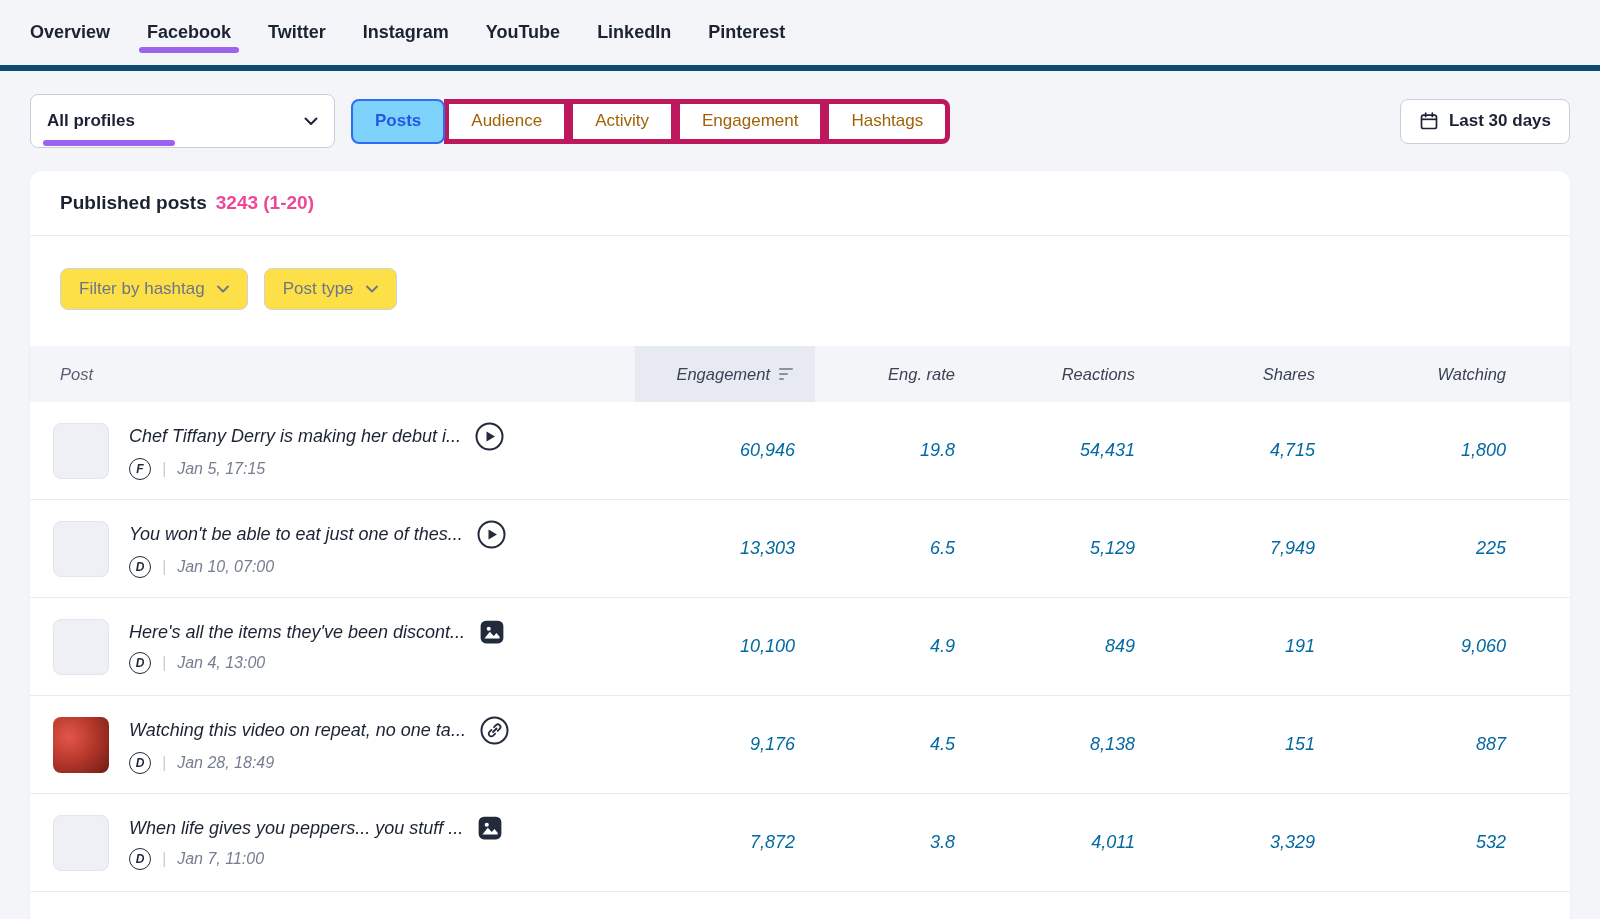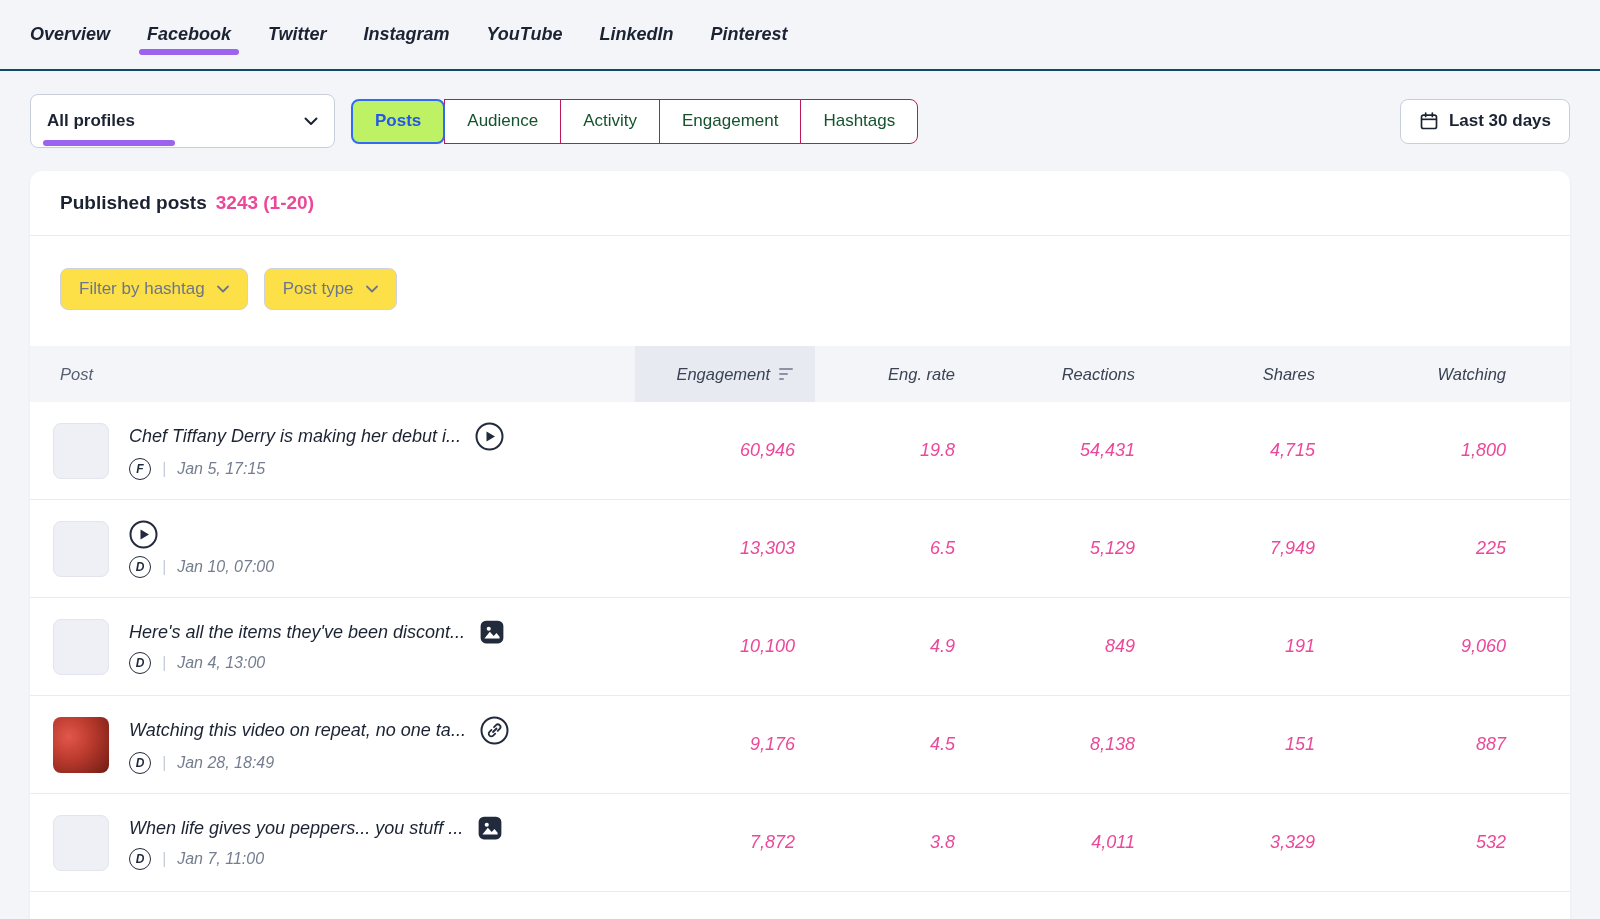--- a/index.html
+++ b/index.html
@@ -7,22 +7,21 @@
   body {
     font-family: "Liberation Sans", "DejaVu Sans", sans-serif;
     background: #f3f5f9;
     color: #1b2333;
   }
 
   
   .topnav {
     display: flex; align-items: center; gap: 37px;
     padding: 0 30px; height: 71px;
-    border-bottom: 2px solid #0c4a6e;
-    font-style: italic;
+    border-bottom: 6px solid #0c4a6e;
   }
   .topnav .tab {
     position: relative; font-size: 18px; font-weight: 600;
     color: #1b2333; cursor: pointer; white-space: nowrap;
     padding: 22px 0;
   }
   .topnav .tab.active { font-weight: 700; }
   .topnav .tab.active::after {
     content: ""; position: absolute; left: -8px; right: -8px; bottom: 12px;
     height: 6px; border-radius: 3px; background: #9b63ee;
@@ -39,30 +38,30 @@
     display: flex; align-items: center; justify-content: space-between;
     padding: 0 16px; cursor: pointer;
   }
   .profile-select .val { font-size: 17px; font-weight: 600; color: #1b2333; }
   .profile-select .hl {
     position: absolute; left: 12px; bottom: 1px; width: 132px; height: 6px;
     border-radius: 3px; background: #9b63ee;
   }
   .view-tabs { display: flex; align-items: stretch; height: 45px; }
   .vt-btn {
-    background: #fff; border: 1px solid #be185d; margin-left: -1px;
-    padding: 0 22px; font-size: 17px; font-weight: 500; color: #14532d;
+    background: #fff; border: 5px solid #be185d; margin-left: -1px;
+    padding: 0 22px; font-size: 17px; font-weight: 500; color: #a16207;
     display: flex; align-items: center; cursor: pointer; white-space: nowrap;
   }
   .vt-btn.first { margin-left: 0; }
   .vt-btn.last { border-radius: 0 8px 8px 0; }
   .vt-btn.active {
     position: relative; z-index: 1;
     border: 2px solid #2f6bf5; border-radius: 8px;
-    background: #bef264; color: #2458e6; font-weight: 600;
+    background: #7dd3fc; color: #2458e6; font-weight: 600;
   }
   .date-btn {
     margin-left: auto; height: 45px;
     background: #fff; border: 1px solid #c9cfda; border-radius: 8px;
     display: flex; align-items: center; gap: 10px; padding: 0 18px;
     font-size: 17px; font-weight: 600; color: #1b2333; cursor: pointer;
   }
 
   
   .card {
@@ -91,21 +90,21 @@
     align-items: center;
     font-style: italic;
   }
   .thead { background: #f3f5f9; height: 56px; font-size: 16.5px; color: #3a4354; }
   .th { text-align: right; padding-right: 20px; height: 100%; display: flex; align-items: center; justify-content: flex-end; gap: 9px; cursor: pointer; }
   .th.post { justify-content: flex-start; text-align: left; padding-left: 30px; color: #565f72; }
   .th.sorted { background: #e7eaf1; }
   .th.comments { padding-right: 64px; }
 
   .trow { height: 98px; border-bottom: 1px solid #e9ebf2; }
-  .td-num { text-align: right; padding-right: 20px; font-size: 18px; color: #ec4899; }
+  .td-num { text-align: right; padding-right: 20px; font-size: 18px; color: #0369a1; }
   .td-num.comments { padding-right: 64px; }
 
   .post-cell { display: flex; align-items: center; gap: 20px; padding-left: 23px; }
   .thumb {
     width: 56px; height: 56px; border-radius: 8px; flex-shrink: 0;
     background: #eef0f5; border: 1px solid #e2e5ee; cursor: pointer;
   }
   .thumb.photo {
     border: none;
     background:
@@ -233,20 +232,21 @@
     <div class="td-num">54,431</div>
     <div class="td-num">4,715</div>
     <div class="td-num comments">1,800</div>
   </div>
 
   <div class="tbl-grid trow">
     <div class="post-cell">
       <div class="thumb"></div>
       <div class="post-info">
         <div class="title-line">
+          <span class="post-title">You won't be able to eat just one of thes...</span>
           <span class="media-ic">
             <svg width="29" height="29" viewBox="0 0 29 29">
                 <circle cx="14.5" cy="14.5" r="13" fill="none" stroke="#222b3c" stroke-width="2"></circle>
                 <path d="M11.5 9.5 L20 14.5 L11.5 19.5 Z" fill="#222b3c"></path>
               </svg>
           </span>
         </div>
         <div class="meta-line">
           <span class="badge">D</span>
           <span class="meta-sep">|</span>

